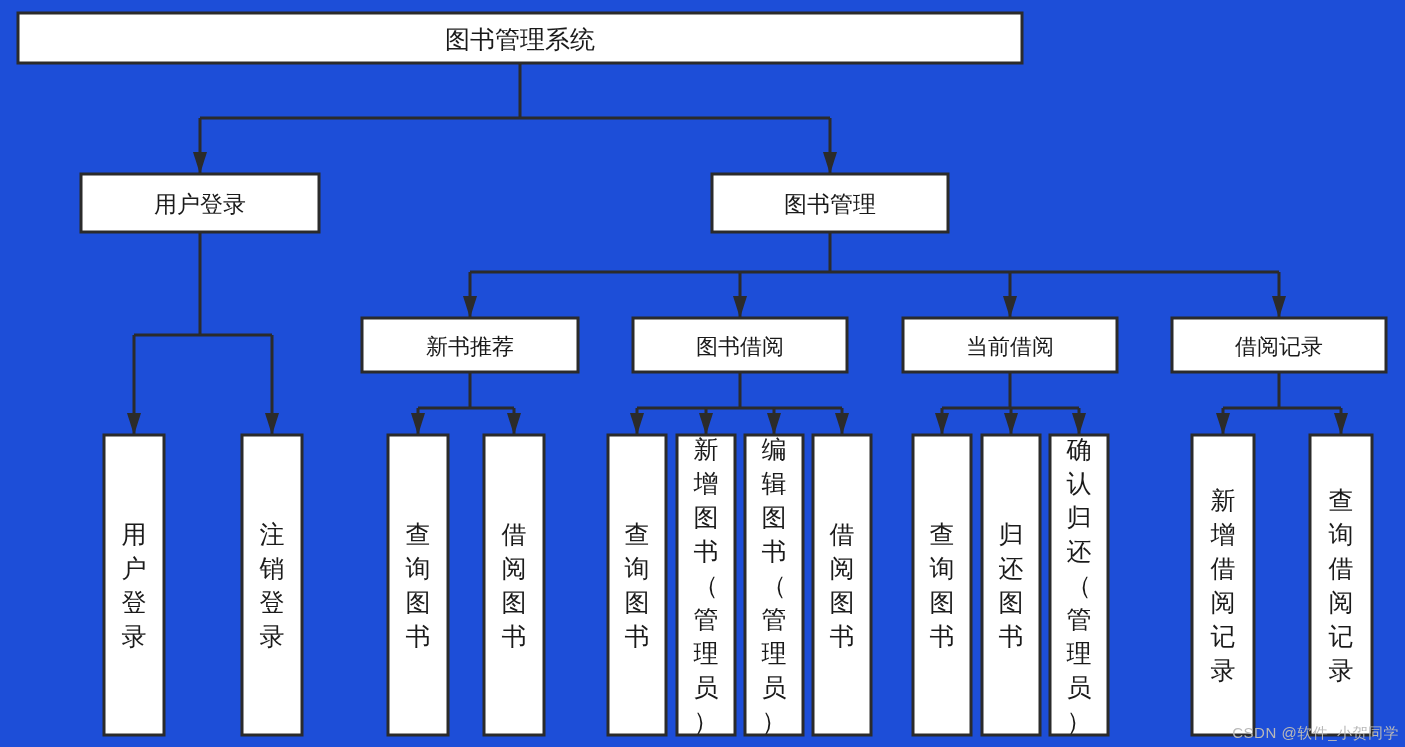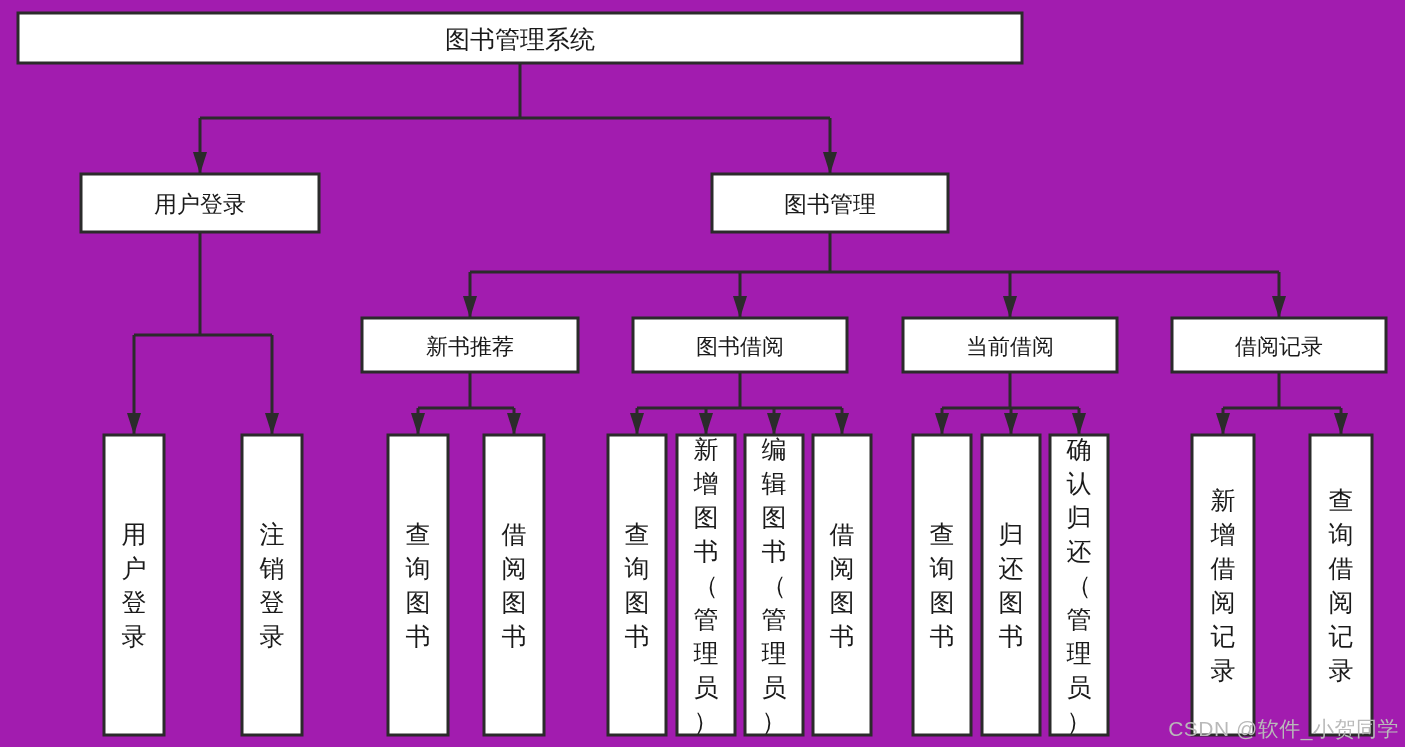--- a/index.html
+++ b/index.html
@@ -1,20 +1,20 @@
 <!DOCTYPE html>
 <html><head>
 <meta charset="utf-8">
 <style>
   html,body{margin:0;padding:0;background:#ffffff;}
   body{
     font-family:"Liberation Sans","DejaVu Sans",sans-serif;
     width:1405px;height:747px;overflow:hidden;
   }
-  #stage{position:relative;width:1405px;height:747px;background:#a21caf;}
+  #stage{position:relative;width:1405px;height:747px;background:#1d4ed8;}
   #diagram{position:absolute;left:0;top:0;width:1405px;height:747px;}
 
   .node-rect{fill:#ffffff;stroke:#2b2b2b;stroke-width:3;}
   .conn{stroke:#2b2b2b;stroke-width:3;fill:none;stroke-linecap:butt;}
   .arrow-head{fill:#2b2b2b;stroke:none;}
 
   .node-label{
     font-family:"Liberation Sans","DejaVu Sans",sans-serif;
     fill:#1a1a1a;
     text-anchor:middle;
@@ -22,21 +22,21 @@
   }
   .lvl0-label{font-size:25px;}
   .lvl1-label{font-size:23px;}
   .lvl2-label{font-size:22px;}
   .leaf-label{font-size:25px;}
 
   .watermark{
     position:absolute;
     right:6px;bottom:4px;
     font-family:"Liberation Sans","DejaVu Sans",sans-serif;
-    font-size:21px;
+    font-size:15px;
     color:#b9b9b9;
     letter-spacing:0.5px;
     white-space:nowrap;
     user-select:none;
   }
 </style>
 </head>
 <body>
 
 <div id="stage">

